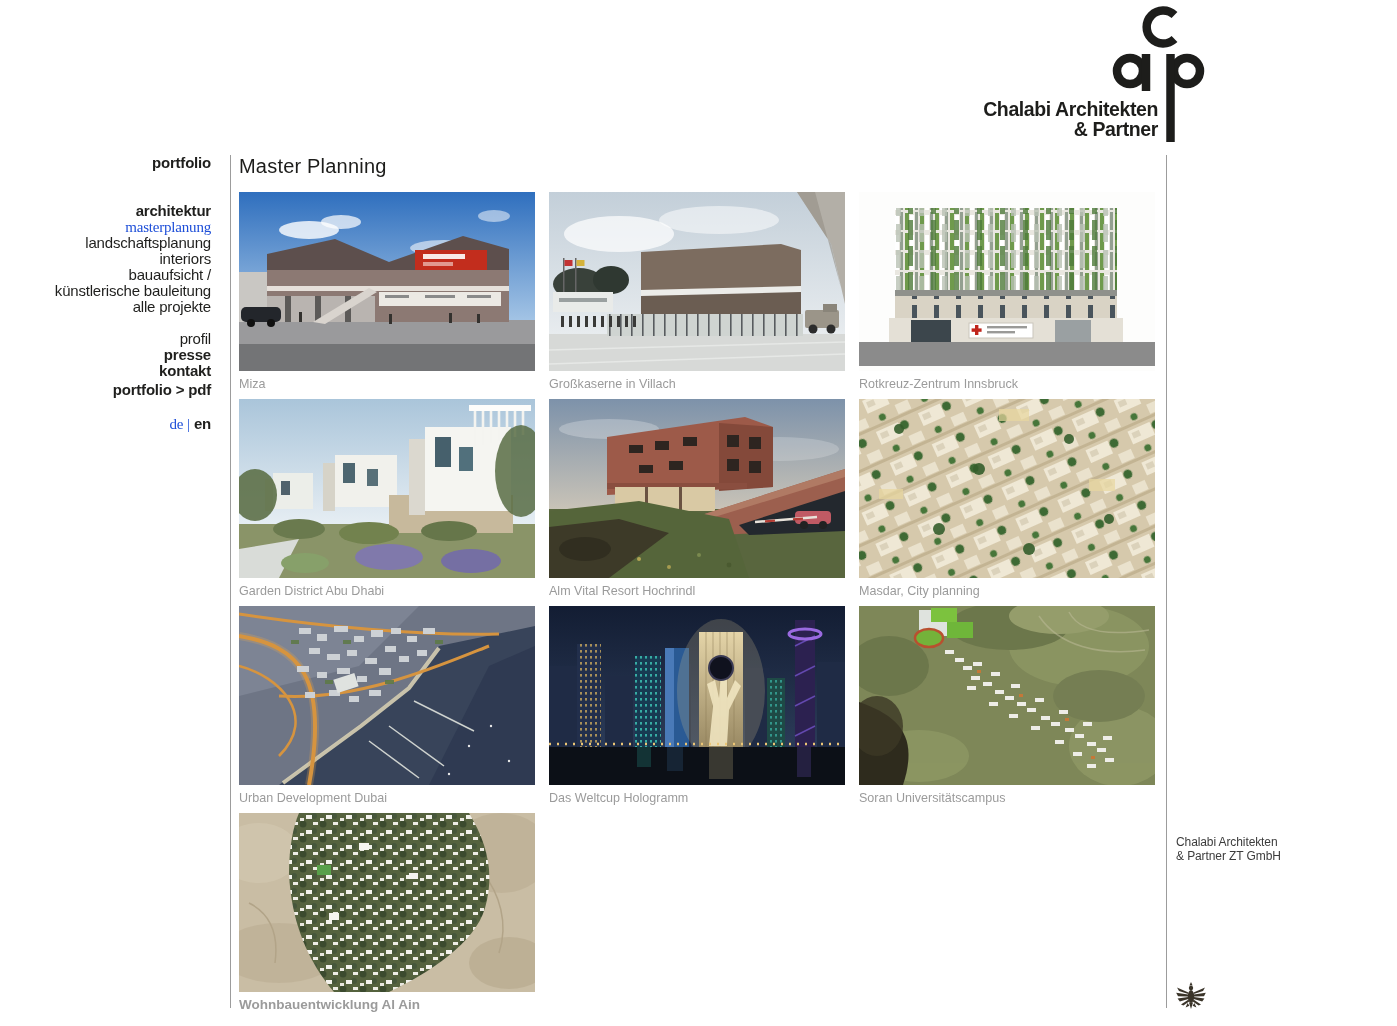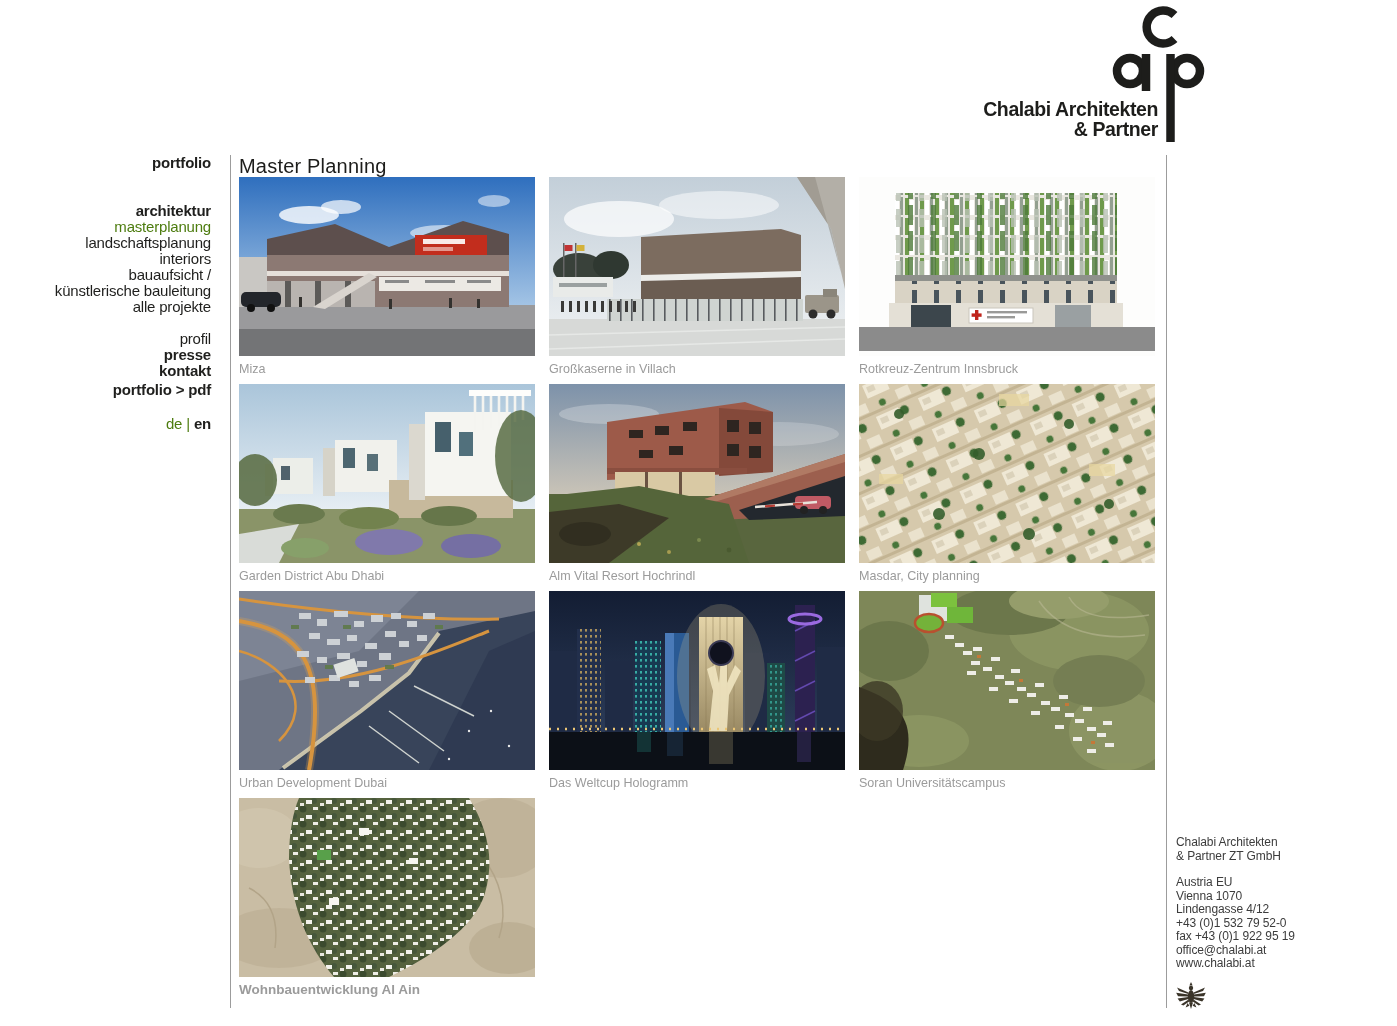--- a/index.html
+++ b/index.html
@@ -1,35 +1,35 @@
 <!DOCTYPE html>
 <html><head>
 <meta charset="utf-8">
 <style>
   html,body{margin:0;padding:0;background:#fff;}
   .page{position:relative;width:1397px;height:1026px;background:#fff;overflow:hidden;
         font-family:"Liberation Sans", sans-serif;padding-left:8px;}
   .bold{font-weight:700;}
-  .muted{color:#4d7c0f;}
+  .muted{color:#1d4ed8;font-family:Liberation Serif, serif;}
   
   .vline{position:absolute;top:155px;width:1px;height:853px;background:#9c9c9c;}
   .vl{left:230px;} .vr{left:1166px;}
   
   .logo-mono{position:absolute;left:1100px;top:0;width:120px;height:150px;cursor:pointer;}
   .logo-text{position:absolute;top:99px;left:900px;width:258px;text-align:right;
              font-size:19.5px;line-height:20px;font-weight:700;color:#1d1d1b;letter-spacing:-0.4px;}
   
   .sidebar{position:absolute;top:155px;left:0;width:211px;text-align:right;
            font-size:15px;line-height:16px;color:#1f1f1d;letter-spacing:-0.2px;}
   .nav-item{cursor:pointer;}
   .m22{margin-top:32px;} .m25{margin-top:16px;} .m19{margin-top:3px;} .m23{margin-top:18px;}
   
   .title{position:absolute;left:239px;top:155px;margin:0;font-size:20px;font-weight:400;
          color:#1d1d1b;letter-spacing:0.2px;}
-  .grid{position:absolute;left:239px;top:177px;display:grid;
+  .grid{position:absolute;left:239px;top:192px;display:grid;
         grid-template-columns:repeat(3,296px);column-gap:14px;row-gap:6px;}
   .project{display:block;text-decoration:none;cursor:pointer;}
   .thumb{width:296px;height:179px;overflow:hidden;background:#ccc;}
   .thumb svg{display:block;width:100%;height:100%;}
   .caption{margin-top:5px;height:17px;font-size:13.5px;color:#9b9b9b;white-space:nowrap;
            transform:scaleX(.93);transform-origin:0 50%;}
   .caption.cb{transform:none;font-weight:700;}
   
   .contact{position:absolute;left:1176px;top:836px;font-size:12px;line-height:13.5px;
            color:#3c3c3c;letter-spacing:-0.1px;}
@@ -589,29 +589,20 @@
         </svg>
       </div>
       <div class="caption cb">Wohnbauentwicklung Al Ain</div>
     </a>
 
   </div>
 
   <div class="contact">
     <div>Chalabi Architekten</div>
     <div>&amp; Partner ZT GmbH</div>
-    <div class="addr">
-      <div>Austria EU</div>
-      <div>Vienna 1070</div>
-      <div>Lindengasse 4/12</div>
-      <div>+43 (0)1 532 79 52-0</div>
-      <div>fax +43 (0)1 922 95 19</div>
-      <div class="link">office@chalabi.at</div>
-      <div class="link">www.chalabi.at</div>
-    </div>
   </div>
 
   <svg class="eagle" viewBox="0 0 30 29">
     <g fill="#3a3429">
       <path d="M15,1 L13.4,4.4 L16.6,4.4 Z"></path>
       <circle cx="15" cy="7" r="2.2"></circle>
       <ellipse cx="15" cy="15.5" rx="3.2" ry="6.5"></ellipse>
       <path d="M12.4,11.5 L1,6.5 L3,10 L12.4,13 Z"></path>
       <path d="M12.2,13.6 L0.2,11.8 L2,15.2 L12.2,15.6 Z"></path>
       <path d="M12.2,16 L1.6,17.6 L3.8,20.4 L12.4,18 Z"></path>

